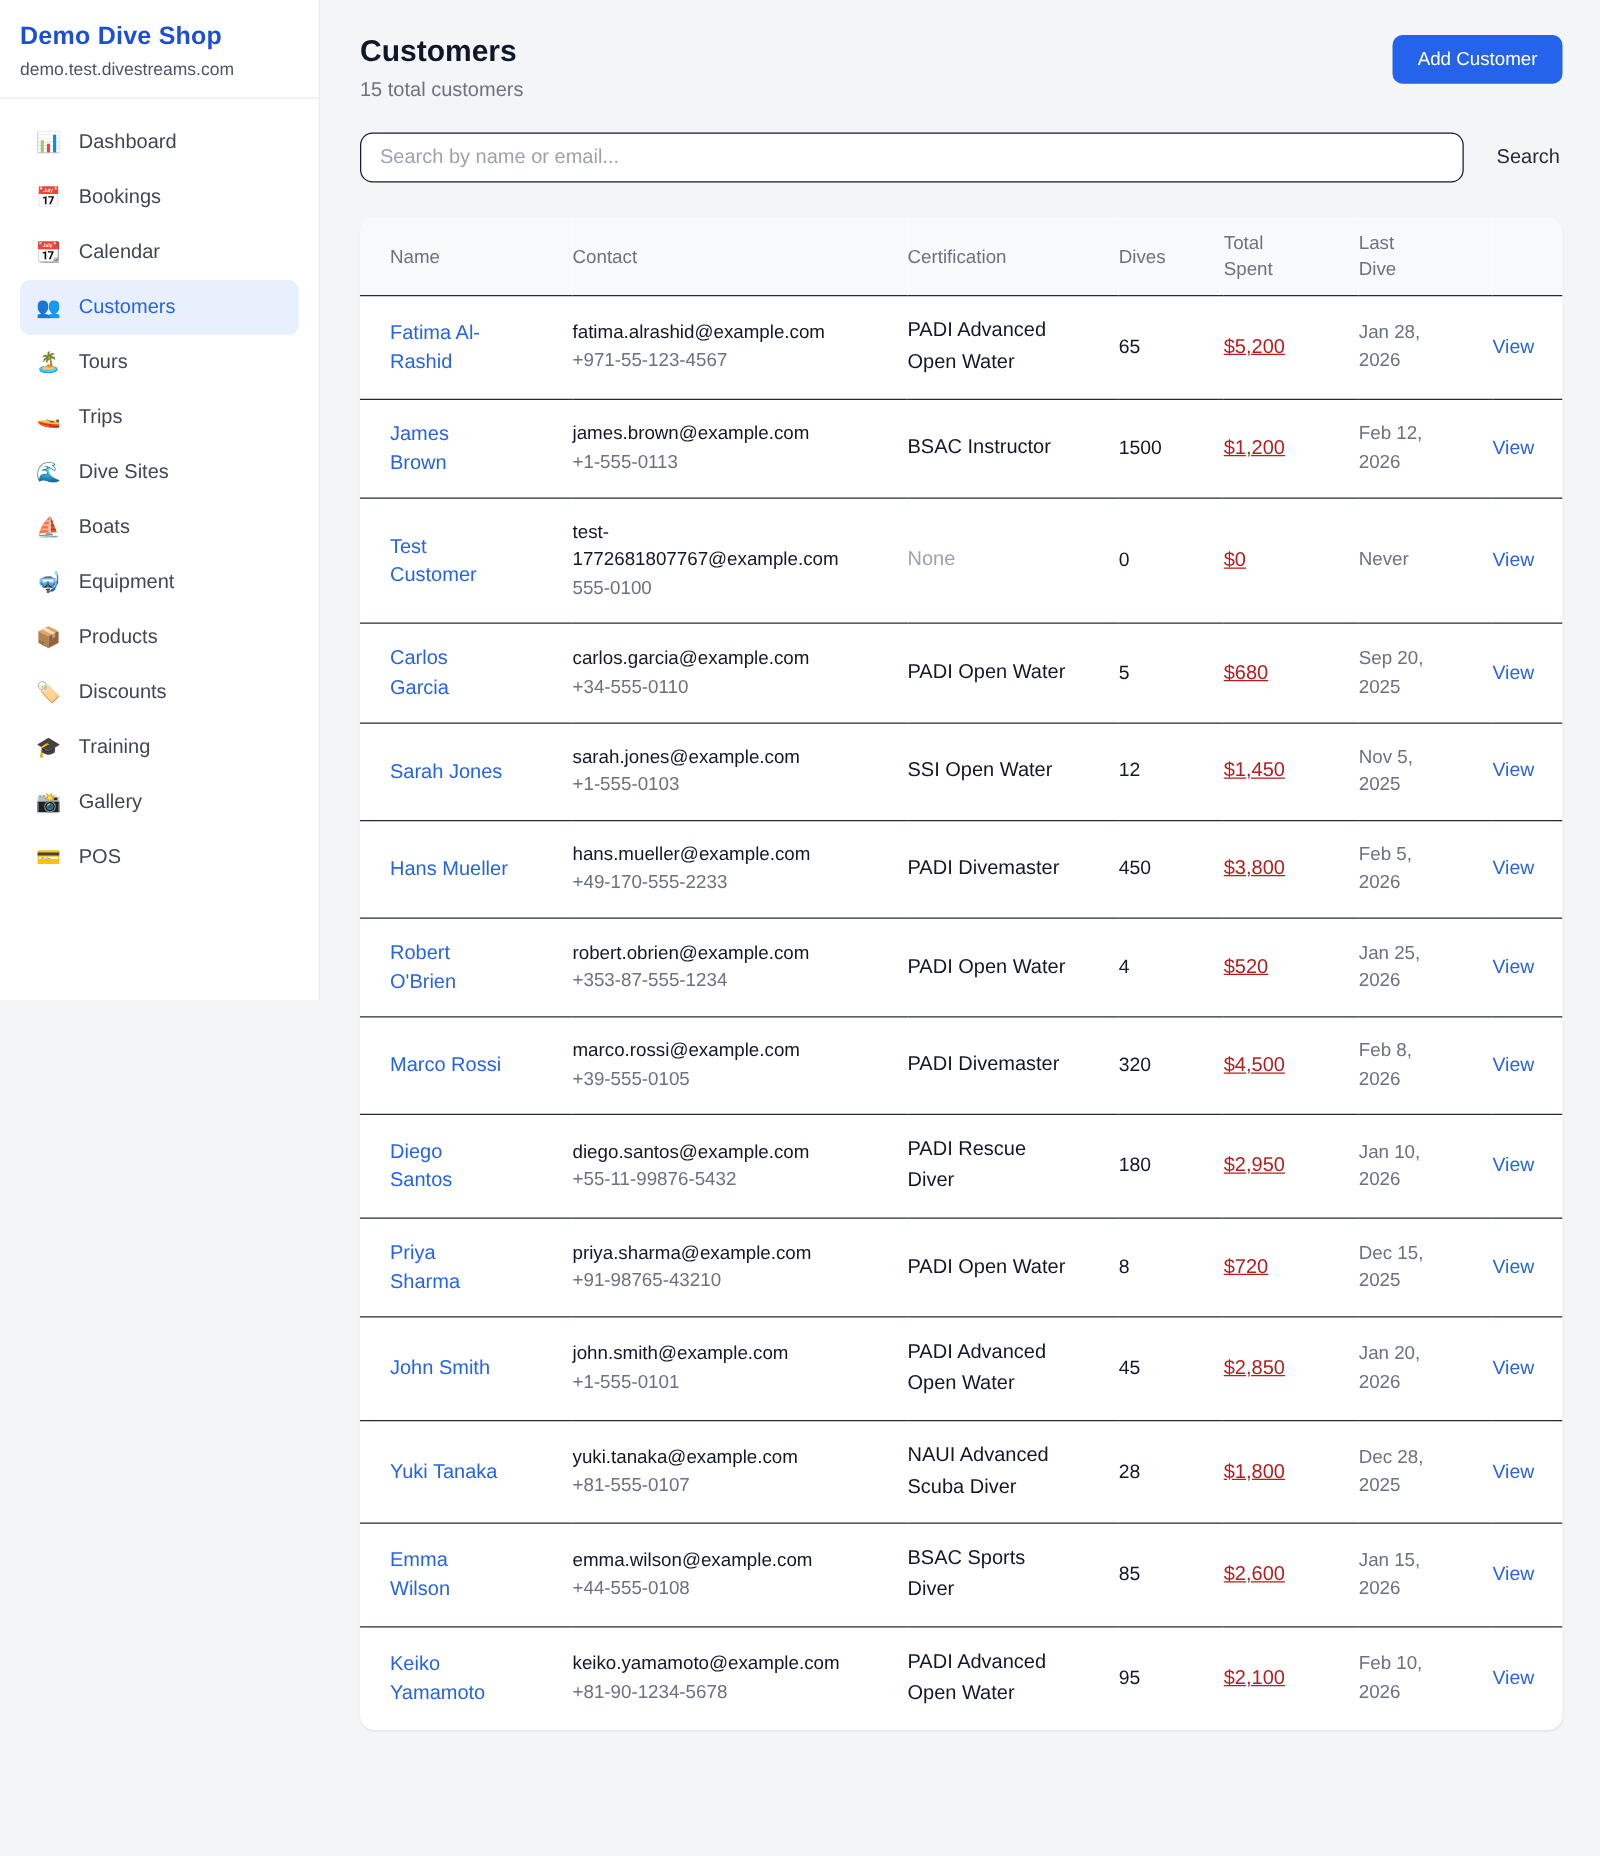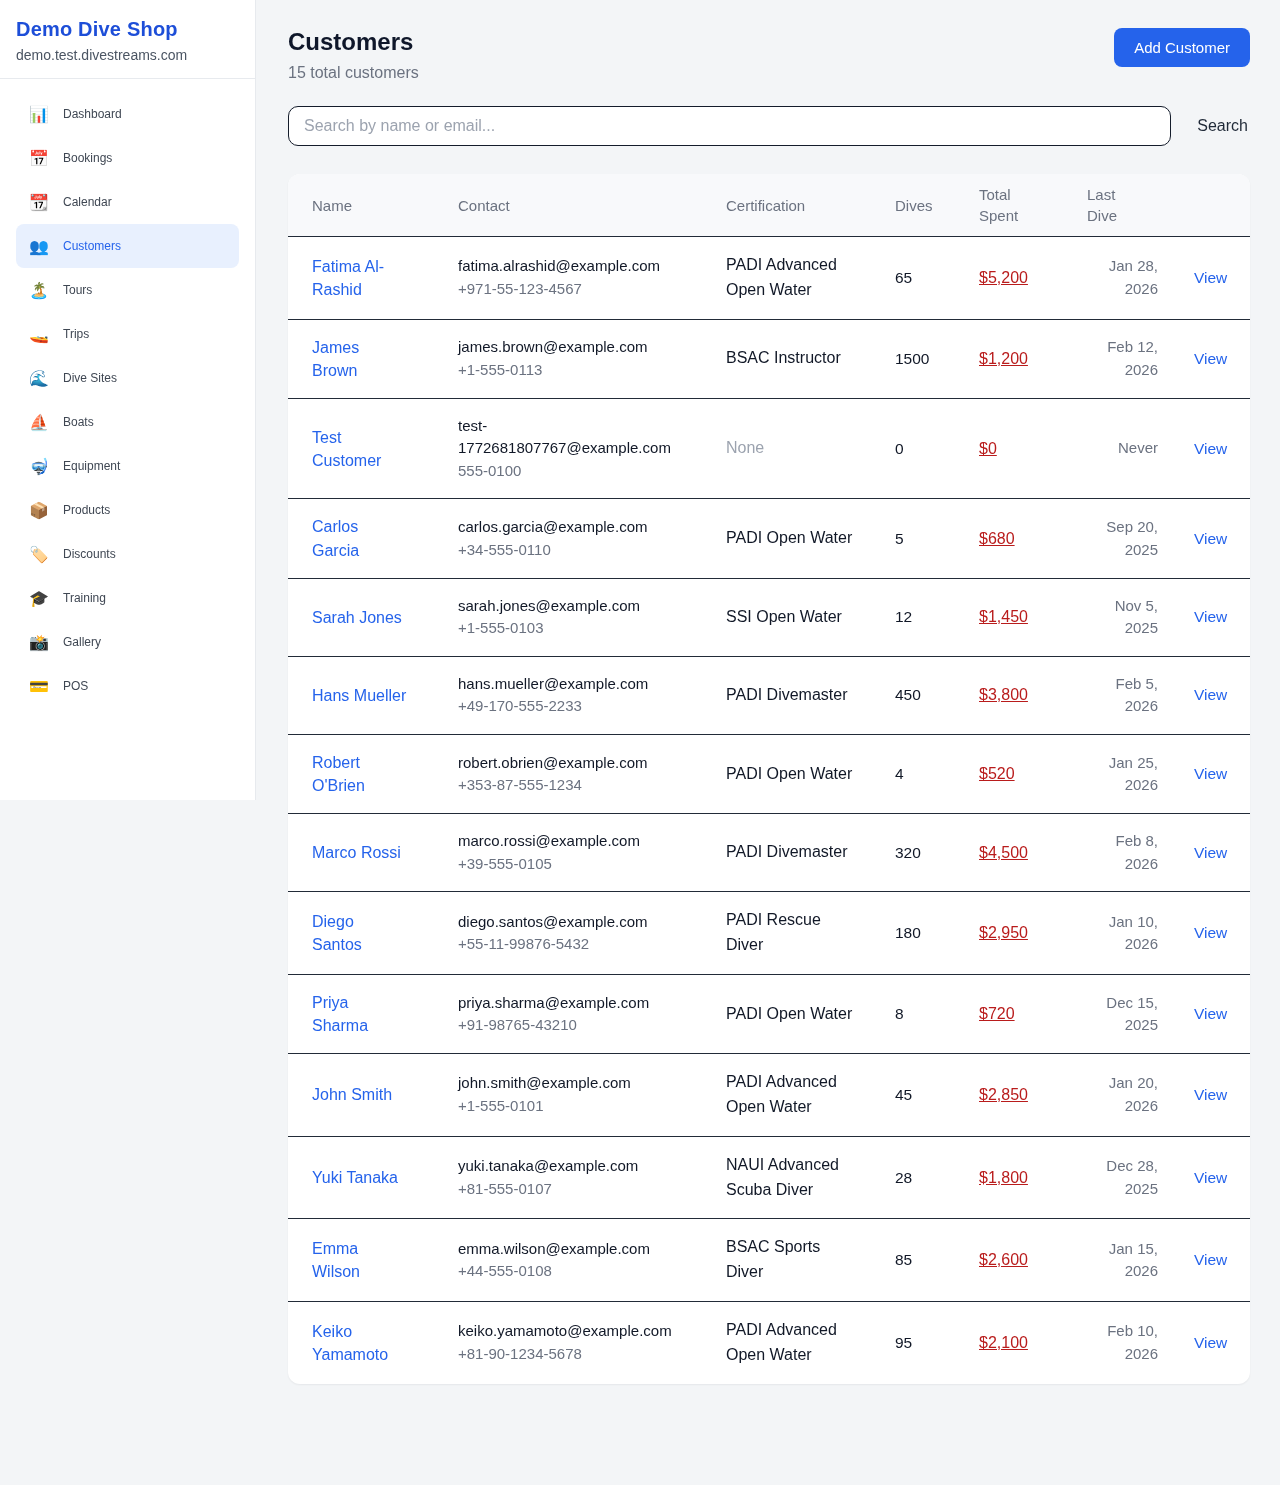--- a/index.html
+++ b/index.html
@@ -10,21 +10,21 @@
   
   .sidebar { position:absolute; left:0; top:0; width:256px; height:800px;
              background:#ffffff; border-right:1px solid #e7eaee; }
   .sidebar-header { padding:18px 16px 15px 16px; border-bottom:1px solid #e7eaee; }
   .shop-name { font-size:20px; font-weight:700; color:#1d4ed8; letter-spacing:.2px; }
   .shop-domain { margin-top:6px; font-size:14px; color:#4b5563; }
   .nav { padding:13px 16px 0 16px; }
   .nav-item { display:flex; align-items:center; gap:13px; height:44px; padding:0 12px;
               border-radius:8px; cursor:pointer; }
   .nav-icon { width:22px; font-size:16px; text-align:center; flex:0 0 22px; }
-  .nav-label { font-size:12px; color:#3f4753; }
+  .nav-label { font-size:16px; color:#3f4753; }
   .nav-item.active { background:#e8f0fe; }
   .nav-item.active .nav-label { color:#2563eb; }
   .sidebar-footer { position:absolute; left:0; right:0; bottom:0; border-top:1px solid #e7eaee;
                     padding:12px 16px 14px 16px; display:flex; align-items:center; }
   .avatar { width:34px; height:34px; border-radius:50%; background:#f1f3f5; flex:0 0 34px;
             display:flex; align-items:center; justify-content:center; }
   .user-info { margin-left:12px; min-width:0; }
   .user-name { font-size:14px; font-weight:700; color:#111827; white-space:nowrap; }
   .user-email { font-size:13.5px; color:#6b7280; margin-top:2px; white-space:nowrap; }
   .user-role { font-size:13.5px; color:#6b7280; margin-top:2px; }
@@ -55,21 +55,21 @@
              padding:10px 24px 10px 0; height:62px; vertical-align:middle;
              border-bottom:1px solid #222b38; white-space:pre-line; line-height:1.4; }
   thead th:first-child { padding-left:24px; }
   tbody td { border-bottom:1px solid #222b38; vertical-align:middle; padding:16px 24px 16px 0; }
   tbody tr:last-child td { border-bottom:none; }
   td.td-name { padding-left:24px; padding-right:50px; }
   td.td-contact { padding-right:40px; }
   td.td-cert { padding-right:41px; }
   td.td-dives { padding-right:16px; }
   td.td-spent { padding-right:24px; }
-  td.td-date { padding-right:36px;text-align:right; }
+  td.td-date { padding-right:36px; }
   td.td-view { padding-right:20px; }
   .name-link { color:#2563eb; font-size:16px; font-weight:500; line-height:1.45;
                text-decoration:none; cursor:pointer; display:inline-block; }
   .email { font-size:15px; color:#111827; line-height:1.5; word-wrap:break-word; }
   .phone { font-size:15px; color:#6b7280; line-height:1.5; }
   .cert { font-size:16px; color:#111827; line-height:1.55; display:inline-block; }
   .cert.muted { color:#9ca3af; }
   .td-dives { font-size:15.5px; color:#111827; }
   .td-spent { font-size:16px; color:#b91c1c;text-decoration:underline; }
   .td-date { font-size:15px; color:#6b7280; line-height:1.5; }

